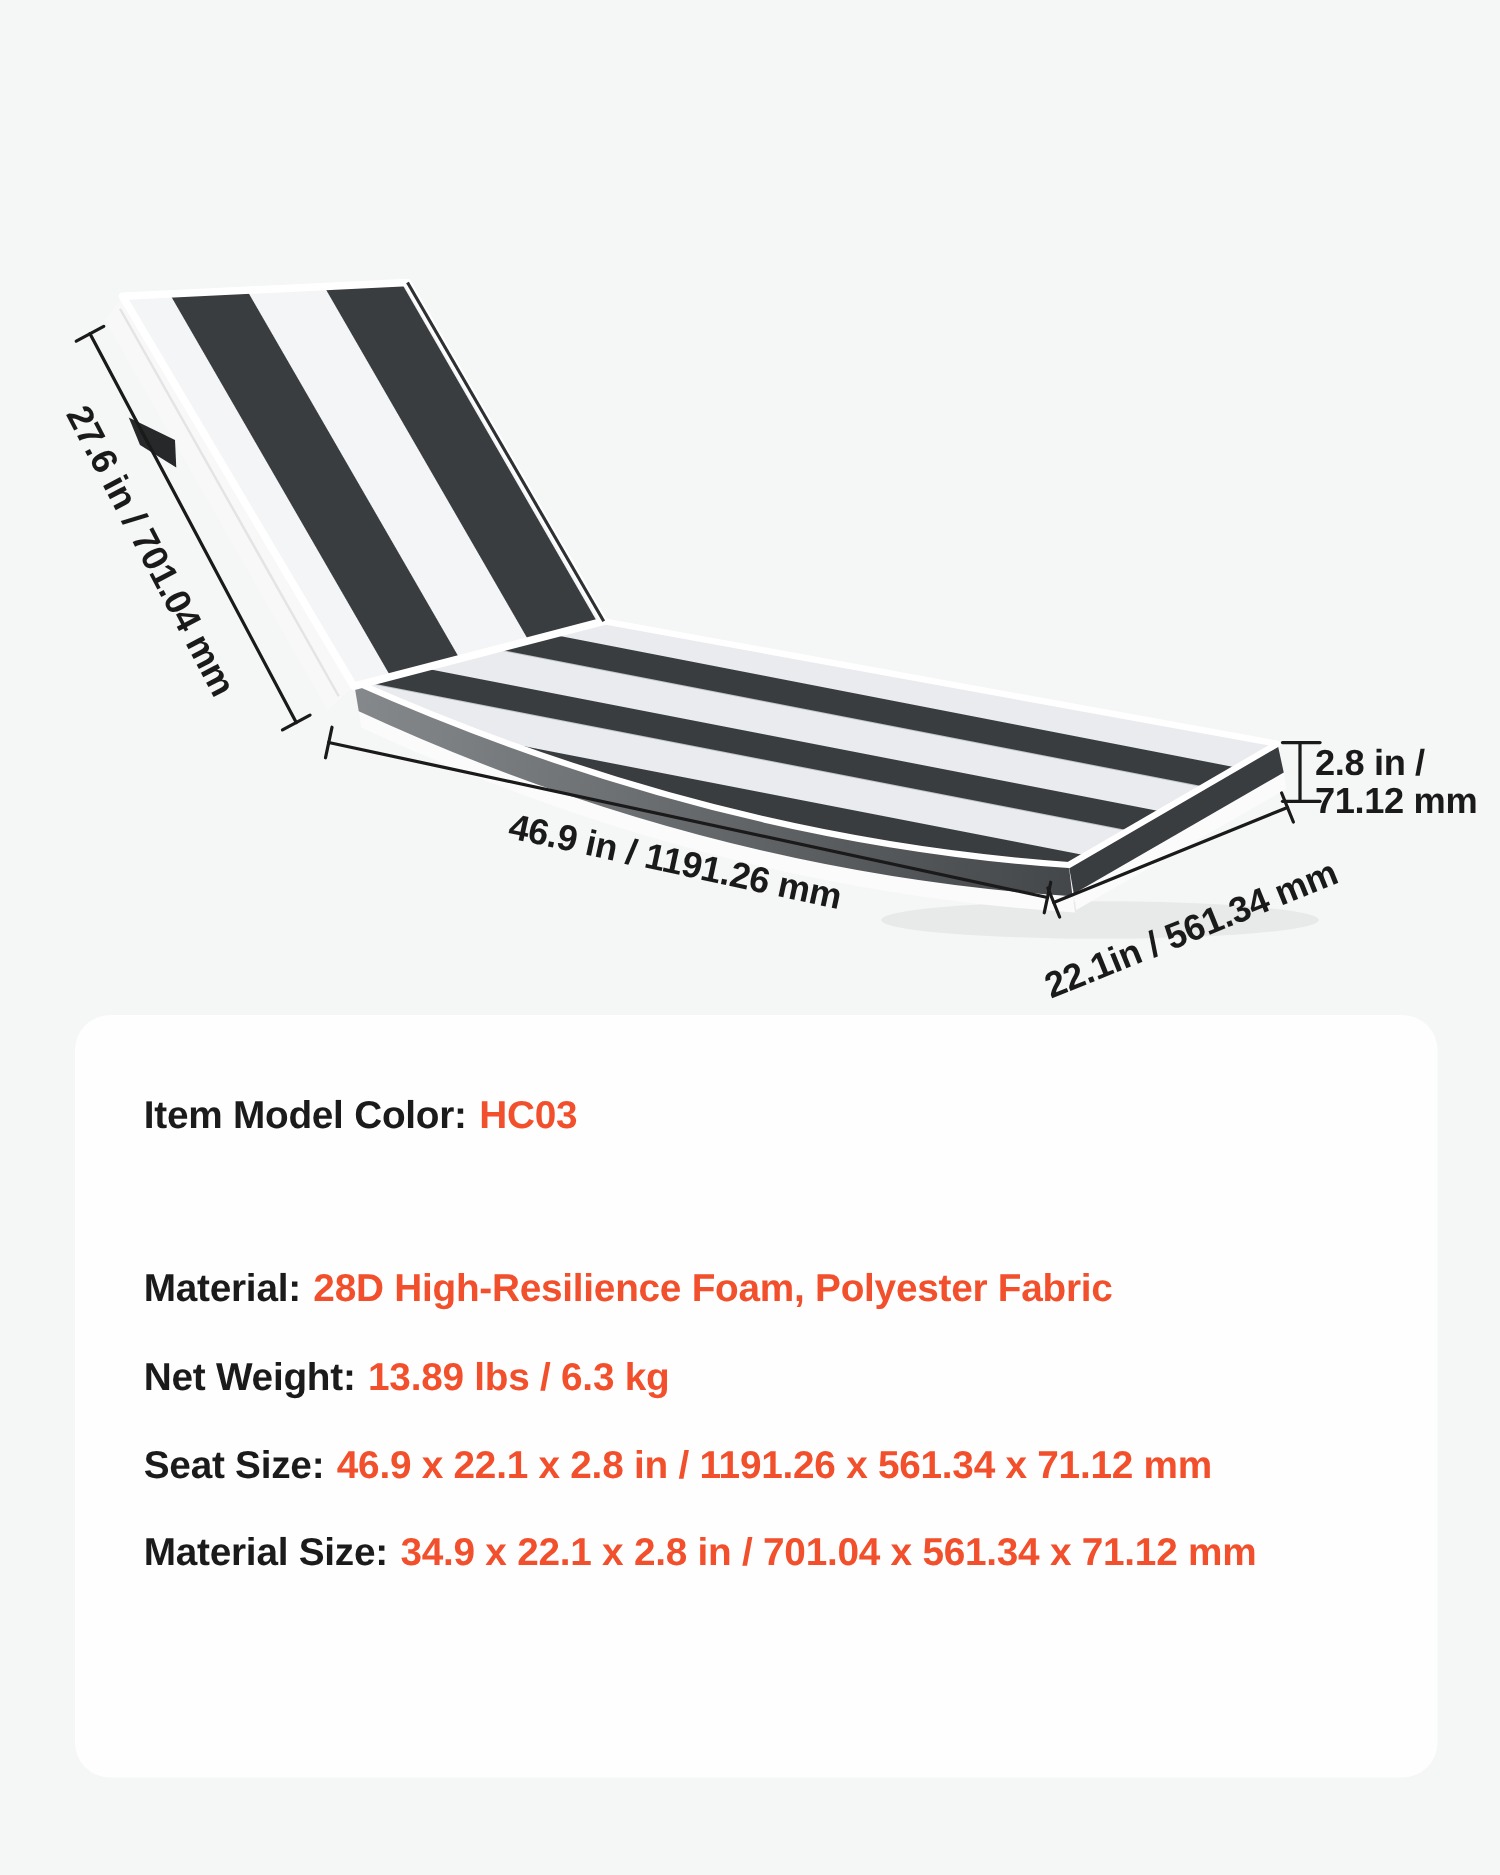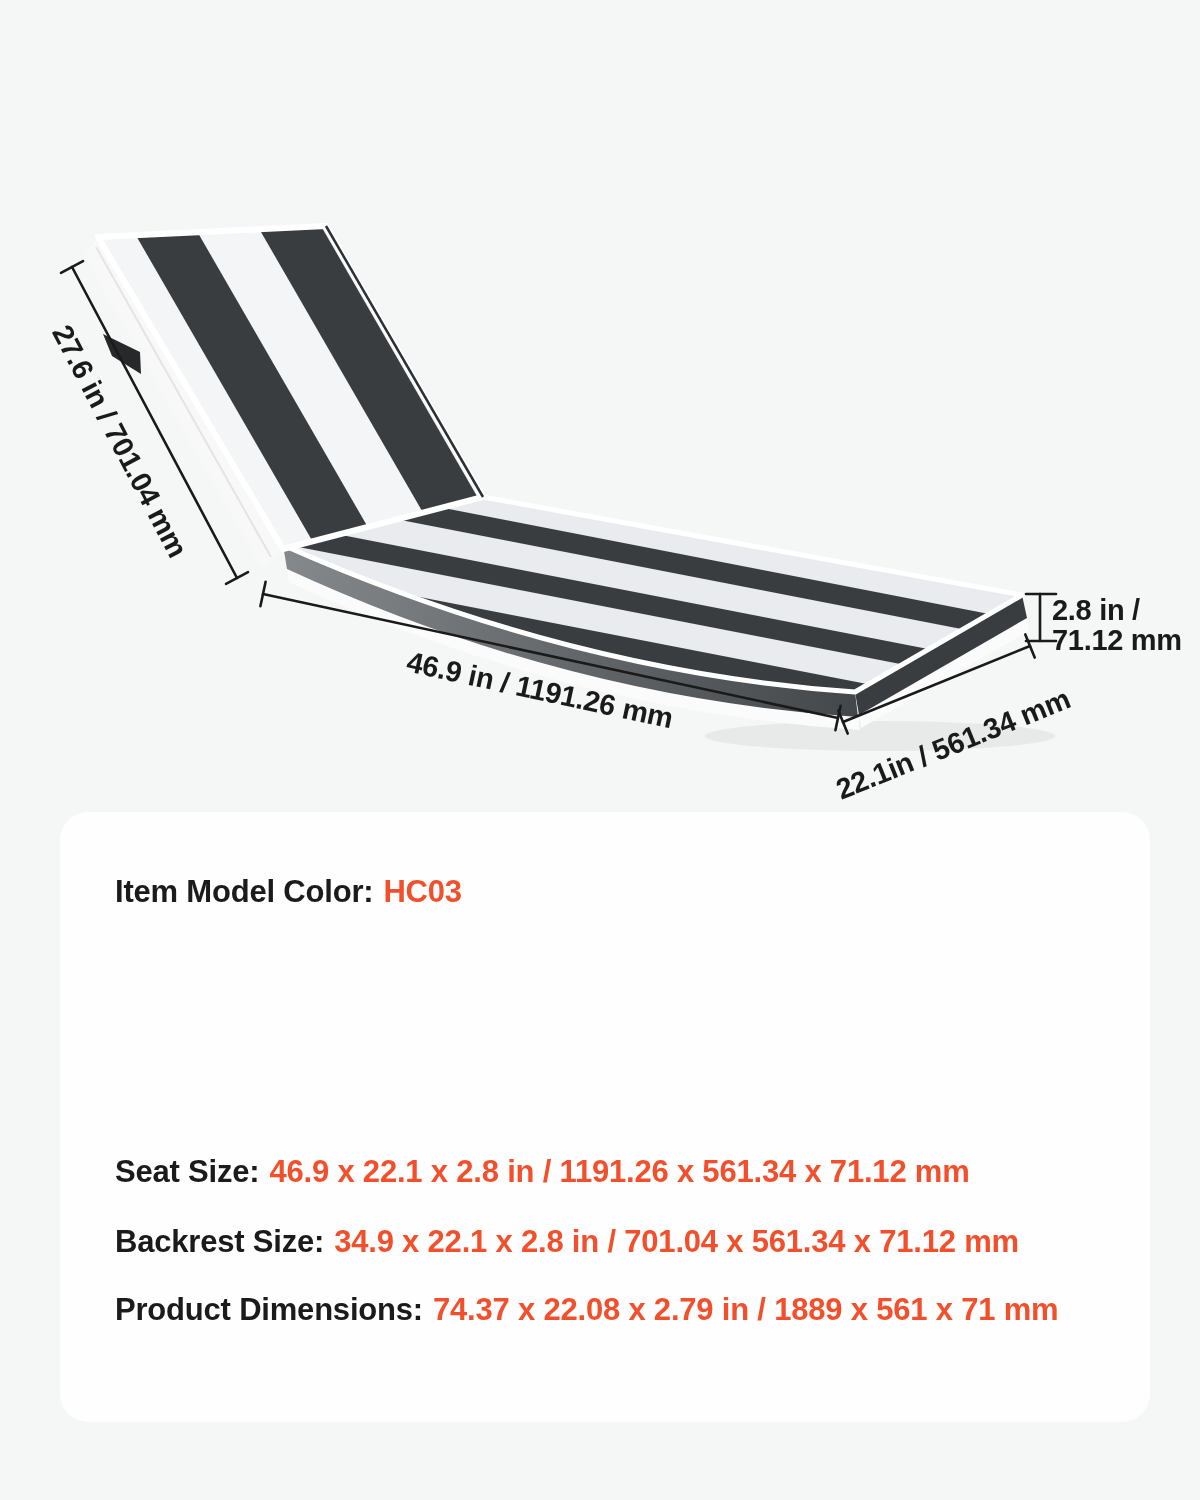--- a/index.html
+++ b/index.html
@@ -98,22 +98,25 @@
     <line class="dim" x1="1026" y1="641" x2="1056" y2="641"></line>
     <text class="dim-text" x="1052" y="620">2.8 in /</text>
     <text class="dim-text" x="1052" y="650">71.12 mm</text>
   </g>
 </svg>
 
 <div class="panel">
   <div class="row" style="top:60px">
     <span class="lab">Item Model Color:</span><span class="val">HC03</span>
   </div>
+  <div class="row" style="top:199px">
+    <span class="lab">Material:</span><span class="val">28D High-Resilience Foam, Polyester Fabric</span>
+  </div>
+  <div class="row" style="top:270px">
+    <span class="lab">Net Weight:</span><span class="val">13.89 lbs / 6.3 kg</span>
+  </div>
   <div class="row" style="top:340px">
     <span class="lab">Seat Size:</span><span class="val">46.9 x 22.1 x 2.8 in / 1191.26 x 561.34 x 71.12 mm</span>
   </div>
   <div class="row" style="top:410px">
-    <span class="lab">Backrest Size:</span><span class="val">34.9 x 22.1 x 2.8 in / 701.04 x 561.34 x 71.12 mm</span>
-  </div>
-  <div class="row" style="top:478px">
-    <span class="lab">Product Dimensions:</span><span class="val">74.37 x 22.08 x 2.79 in / 1889 x 561 x 71 mm</span>
+    <span class="lab">Material Size:</span><span class="val">34.9 x 22.1 x 2.8 in / 701.04 x 561.34 x 71.12 mm</span>
   </div>
 </div>
 
 </body></html>

